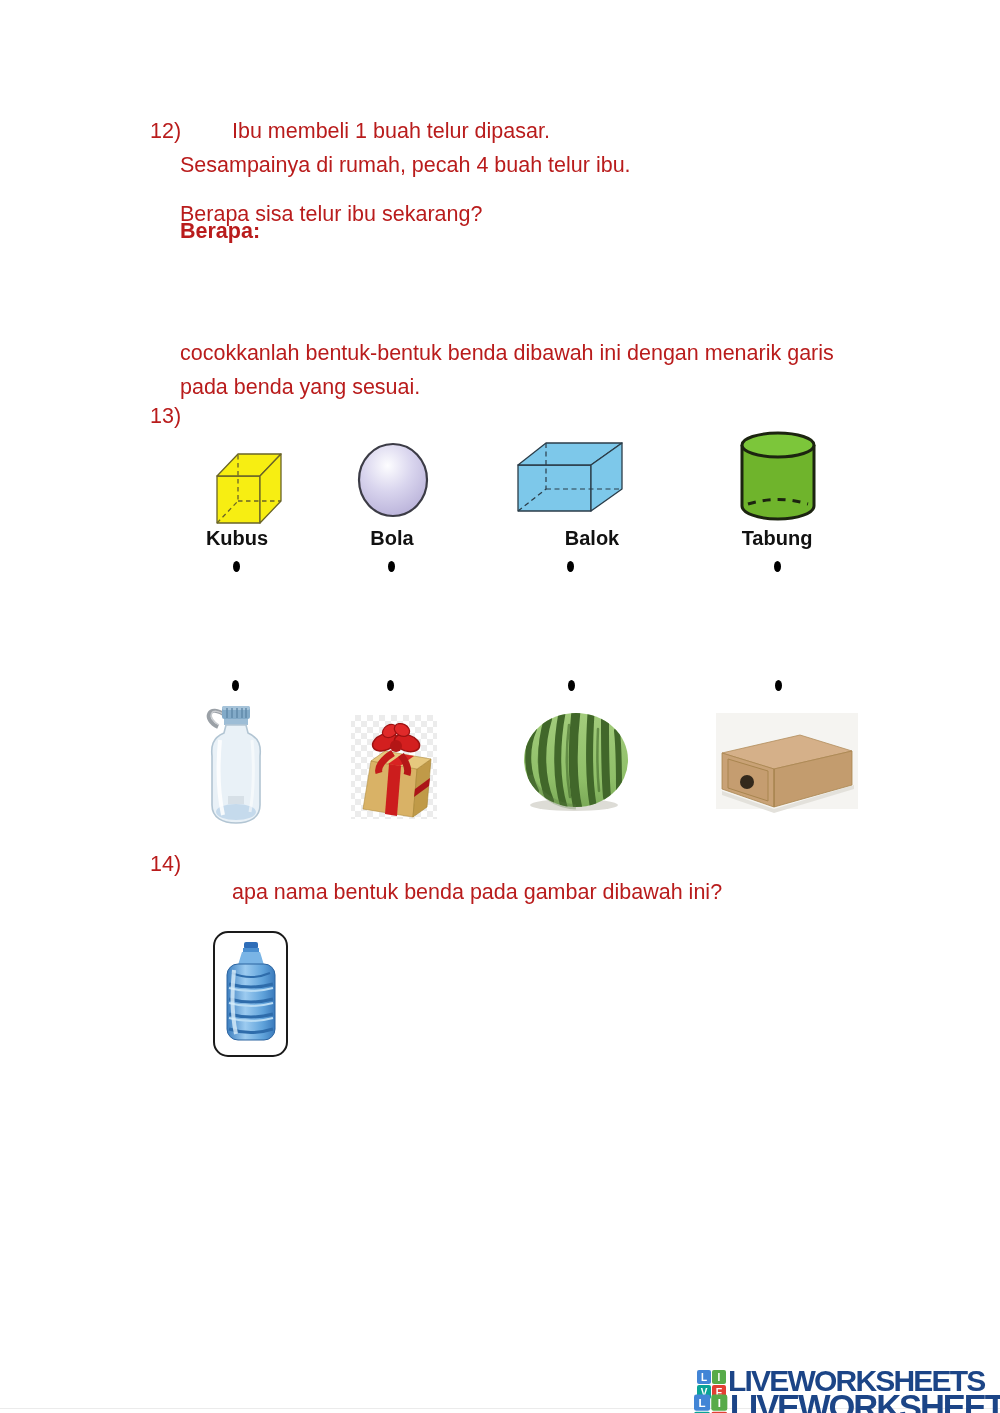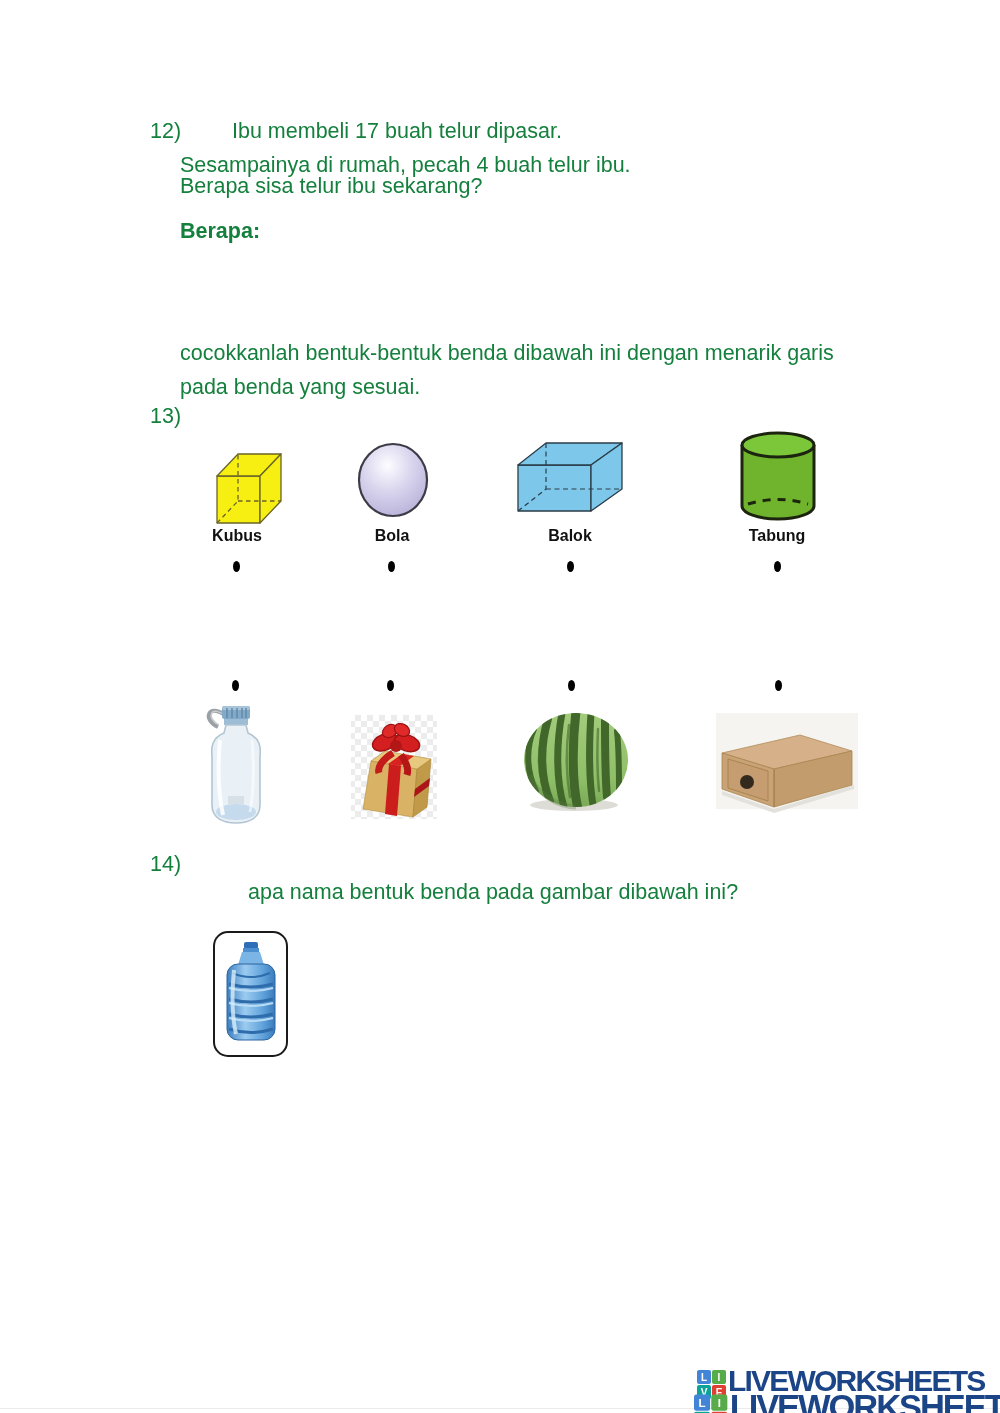--- a/index.html
+++ b/index.html
@@ -1,41 +1,41 @@
 <!DOCTYPE html>
 <html><head>
 <meta charset="utf-8">
 <style>
   html,body{margin:0;padding:0;}
   body{
     width:1000px;height:1413px;background:#ffffff;position:relative;overflow:hidden;
     font-family:"Liberation Sans",sans-serif;color:#1f1f1f;
   }
   .abs{position:absolute;}
-  .txt{font-size:21.5px;line-height:1.0;white-space:nowrap;color:#15803d;}
+  .txt{font-size:21.5px;line-height:1.0;white-space:nowrap;color:#b91c1c;}
   .bold{font-weight:bold;}
-  .shape-label{font-weight:bold;font-size:16px;text-align:center;color:#111;}
+  .shape-label{font-weight:bold;font-size:20px;text-align:center;color:#111;}
   .dot{width:7px;height:11px;background:#000;border-radius:50%;}
   .q14-frame{
     width:75px;height:126px;border:2.5px solid #1a1a1a;border-radius:15px;
     background:#fff;box-sizing:border-box;display:flex;align-items:center;justify-content:center;
   }
   .logo{display:flex;align-items:flex-start;}
   .logo-grid{display:grid;grid-template-columns:14px 14px;grid-template-rows:14px 14px;gap:1px;margin-top:4px;}
   .logo-sq{display:flex;align-items:center;justify-content:center;color:#fff;font-weight:bold;font-size:10px;border-radius:2px;}
   .logo-word{font-weight:bold;font-size:30px;letter-spacing:-1.8px;color:#1c4587;line-height:1;margin-left:2px;}
   .divider{height:1px;background:#ebebeb;}
 </style>
 </head>
 <body>
 
 <div class="abs txt" style="left:150px;top:121px;">12)</div>
-<div class="abs txt" style="left:232px;top:121px;">Ibu membeli 17 buah telur dipasar.</div>
+<div class="abs txt" style="left:232px;top:121px;">Ibu membeli 1 buah telur dipasar.</div>
 <div class="abs txt" style="left:180px;top:155px;">Sesampainya di rumah, pecah 4 buah telur ibu.</div>
-<div class="abs txt" style="left:180px;top:176px;">Berapa sisa telur ibu sekarang?</div>
+<div class="abs txt" style="left:180px;top:204px;">Berapa sisa telur ibu sekarang?</div>
 <div class="abs txt bold" style="left:180px;top:221px;">Berapa:</div>
 
 <div class="abs txt" style="left:180px;top:343px;text-align:center;">cocokkanlah bentuk-bentuk benda dibawah ini dengan menarik garis</div>
 <div class="abs txt" style="left:180px;top:377px;">pada benda yang sesuai.</div>
 <div class="abs txt" style="left:150px;top:406px;">13)</div>
 
 <div class="abs" style="left:213px;top:449px;">
   <svg width="72" height="78" viewBox="0 0 72 78">
     <g fill="#f7ee12" stroke="#6a6428" stroke-width="1.3" stroke-linejoin="round">
       <polygon points="4,27 47,27 47,74 4,74"></polygon>
@@ -80,21 +80,21 @@
   <svg width="80" height="92" viewBox="0 0 80 92">
     <path d="M4,15 L4,76 A36,13 0 0 0 76,76 L76,15 Z" fill="#6fb42c"></path>
     <path d="M4,15 L4,76 A36,13 0 0 0 76,76 L76,15" fill="none" stroke="#1c2410" stroke-width="3"></path>
     <ellipse cx="40" cy="15" rx="36" ry="12" fill="#7cc63a" stroke="#1c2410" stroke-width="3"></ellipse>
     <path d="M10,74 Q40,65 70,74" fill="none" stroke="#1c2410" stroke-width="3" stroke-dasharray="8,7"></path>
   </svg>
 </div>
 
 <div class="abs shape-label" style="left:197px;top:527px;width:80px;">Kubus</div>
 <div class="abs shape-label" style="left:352px;top:527px;width:80px;text-align:center;">Bola</div>
-<div class="abs shape-label" style="left:530px;top:527px;width:80px;">Balok</div>
+<div class="abs shape-label" style="left:552px;top:527px;width:80px;">Balok</div>
 <div class="abs shape-label" style="left:737px;top:527px;width:80px;">Tabung</div>
 
 <div class="abs dot" style="left:233px;top:561px;"></div>
 <div class="abs dot" style="left:388px;top:561px;"></div>
 <div class="abs dot" style="left:567px;top:561px;"></div>
 <div class="abs dot" style="left:774px;top:561px;"></div>
 
 <div class="abs dot" style="left:232px;top:680px;"></div>
 <div class="abs dot" style="left:387px;top:680px;"></div>
 <div class="abs dot" style="left:568px;top:680px;"></div>
@@ -185,21 +185,21 @@
     <polygon points="10,50 88,32 140,48 62,66" fill="#d5b089" stroke="#b18d5c" stroke-width="0.8"></polygon>
     <polygon points="62,66 140,48 140,82 62,104" fill="#c39c6e" stroke="#a8854f" stroke-width="0.8"></polygon>
     <polygon points="10,50 62,66 62,104 10,86" fill="#c9a276" stroke="#a8854f" stroke-width="0.8"></polygon>
     <polygon points="16,56 56,68 56,98 16,85" fill="#c59d70" stroke="#a8854f" stroke-width="1"></polygon>
     <circle cx="35" cy="79" r="7" fill="#33291c"></circle>
     <line x1="62" y1="66" x2="62" y2="104" stroke="#a8854f" stroke-width="1.2"></line>
   </svg>
 </div>
 
 <div class="abs txt" style="left:150px;top:854px;">14)</div>
-<div class="abs txt" style="left:232px;top:882px;margin-left:16px;">apa nama bentuk benda pada gambar dibawah ini?</div>
+<div class="abs txt" style="left:232px;top:882px;">apa nama bentuk benda pada gambar dibawah ini?</div>
 
 <div class="abs q14-frame" style="left:213px;top:931px;">
   <svg width="62" height="108" viewBox="0 0 62 108">
     <defs>
       <linearGradient id="galg" x1="0" y1="0" x2="1" y2="0">
         <stop offset="0" stop-color="#3d7fc0"></stop>
         <stop offset="0.38" stop-color="#9ccbf0"></stop>
         <stop offset="0.75" stop-color="#5fa2da"></stop>
         <stop offset="1" stop-color="#3a7abc"></stop>
       </linearGradient>

